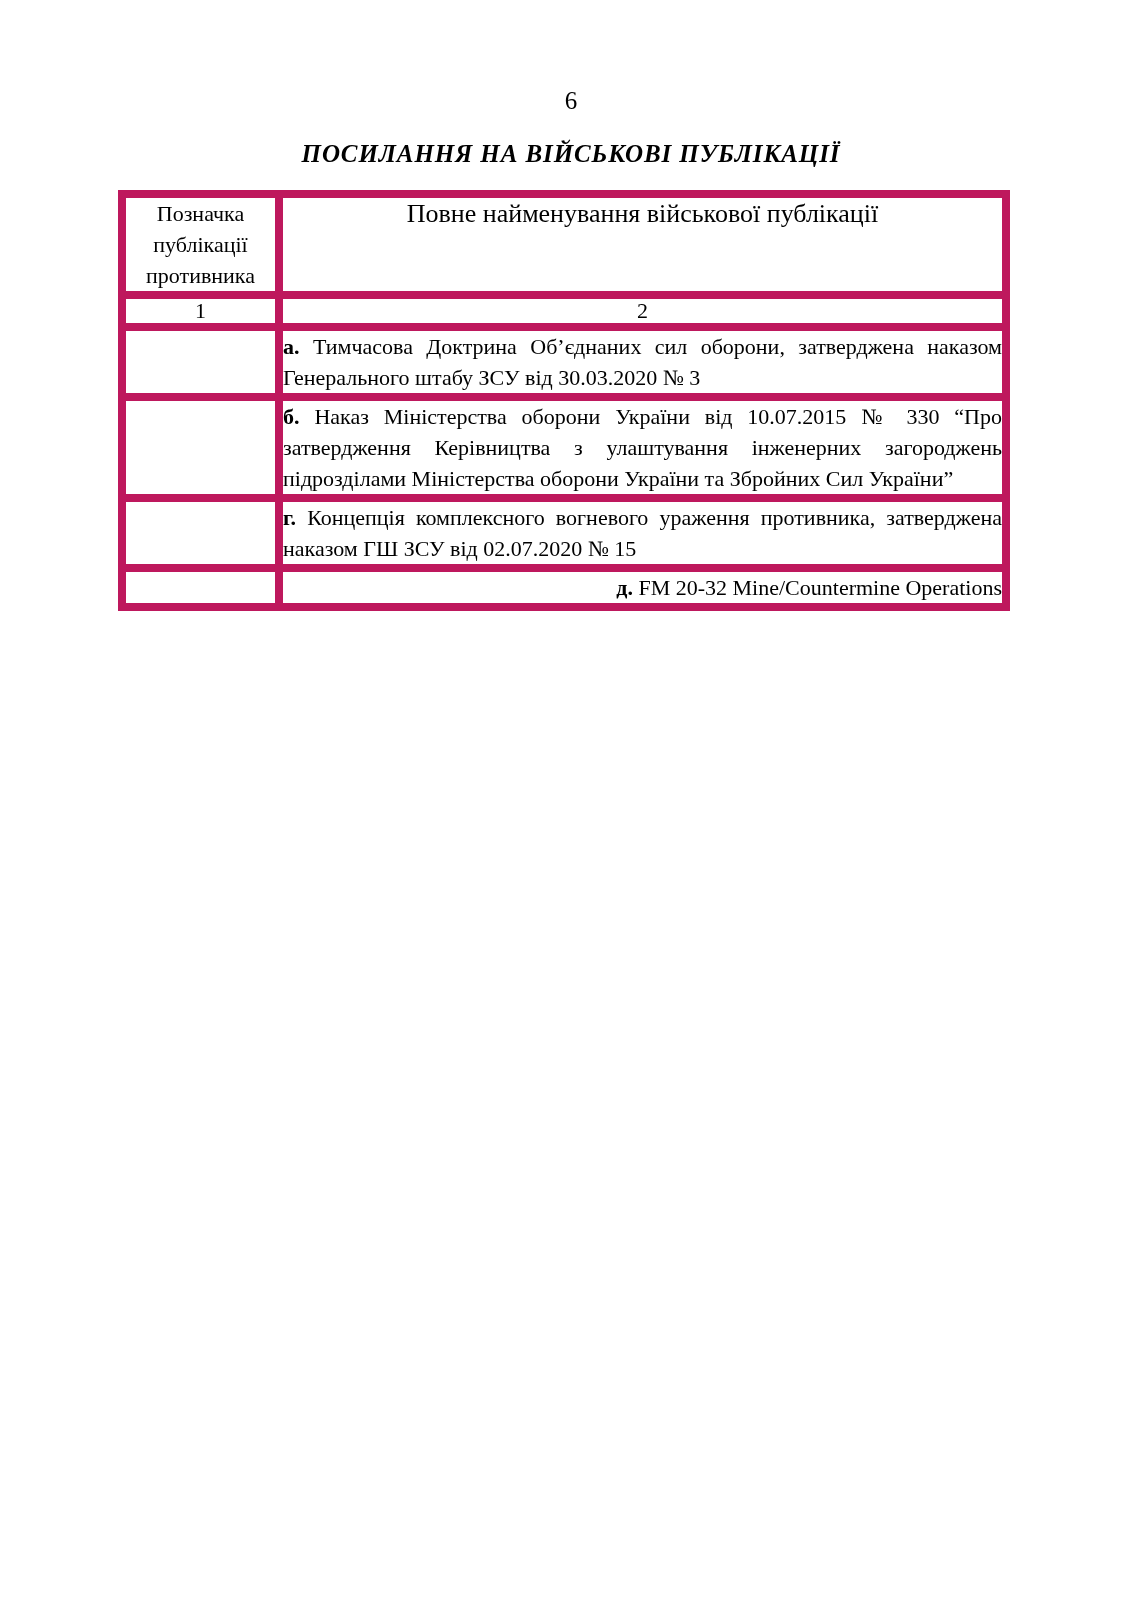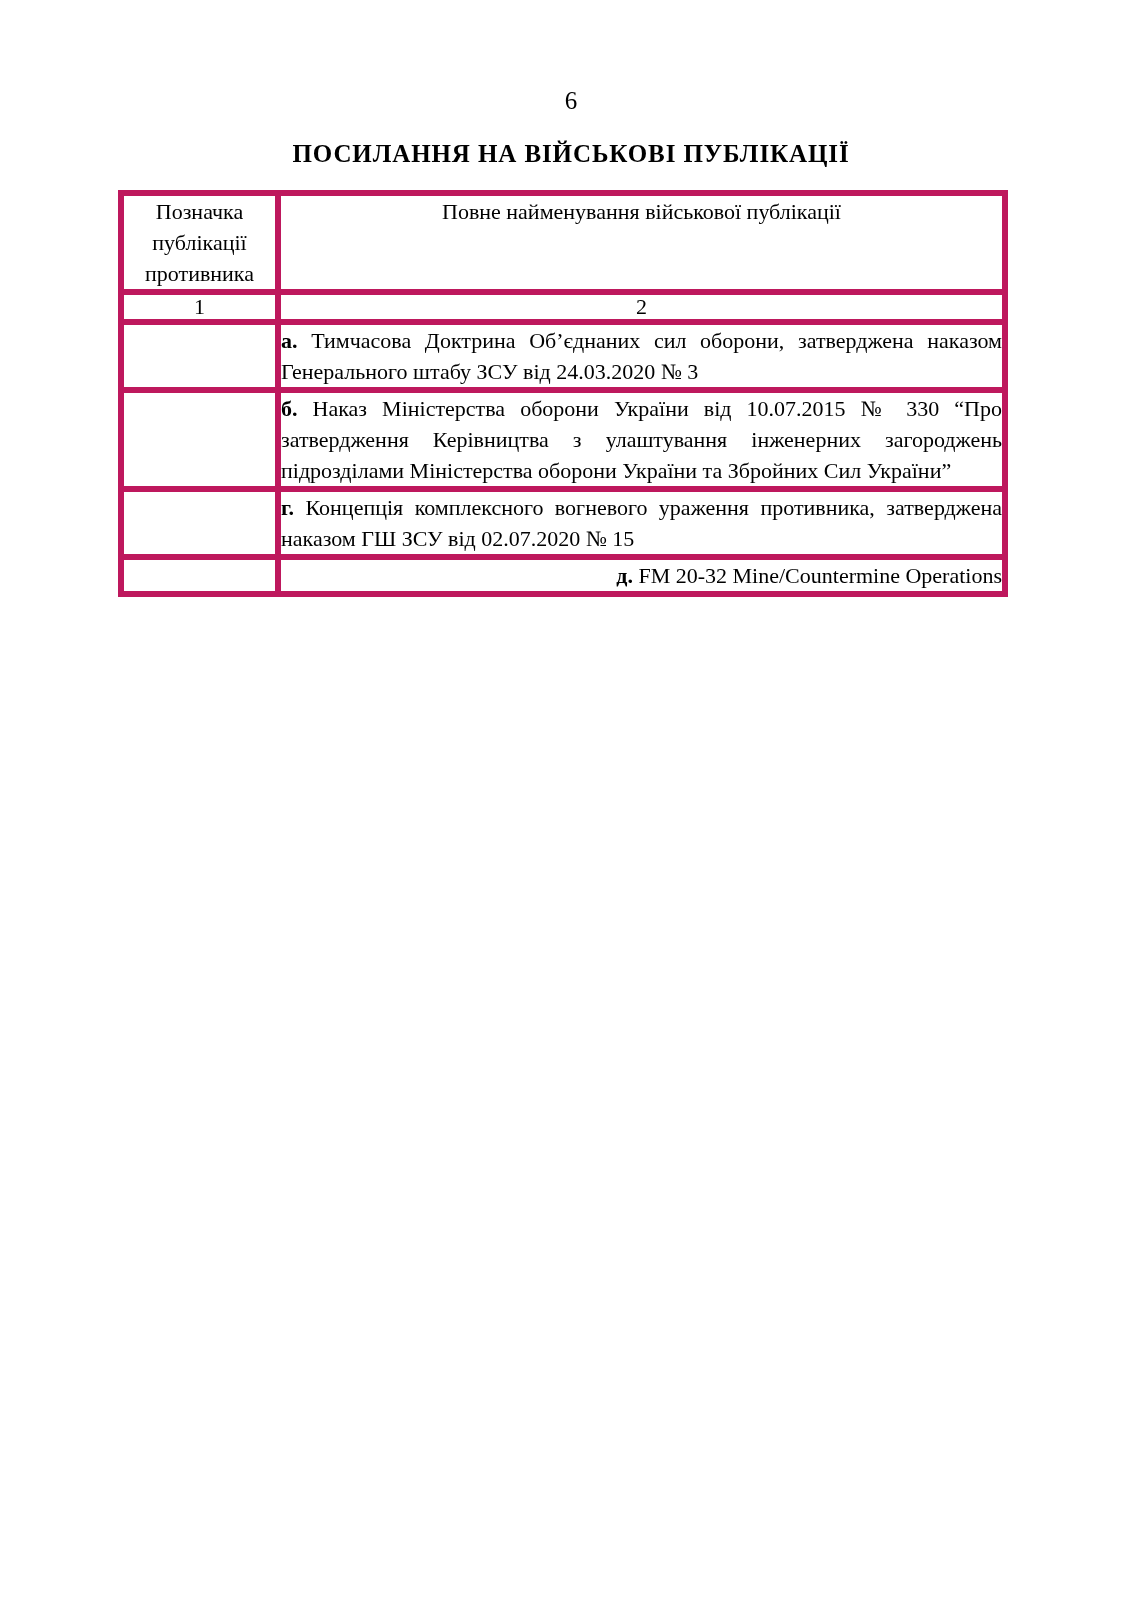--- a/index.html
+++ b/index.html
@@ -38,54 +38,55 @@
   .doc-title {
     position: absolute;
     top: 139px;
     left: 0;
     width: 1142px;
     text-align: center;
     font-size: 25px;
     font-weight: bold;
     letter-spacing: 0.9px;
     line-height: 30px;
+    font-style: italic;
   }
 
   
   .pub-table {
     position: absolute;
     left: 118px;
     top: 190px;
     width: 884px;
     border-collapse: collapse;
     table-layout: fixed;
   }
   .pub-table td,
   .pub-table th {
-    border: 6px solid #be185d;
+    border: 8px solid #be185d;
     padding: 0;
     vertical-align: top;
     font-weight: normal;
   }
 
   col.c-mark { width: 157px; }
   col.c-name { width: 727px; }
 
   
   .hdr-mark {
     text-align: center;
     vertical-align: middle;
     font-size: 22px;
     line-height: 31px;
     padding: 6px 8px 8px 8px;
   }
   .hdr-name {
     text-align: center;
     vertical-align: middle;
-    font-size: 22px;
+    font-size: 26px;
     line-height: 31px;
     padding: 6px 10px 8px 10px;
   }
 
   
   .num-cell {
     text-align: center;
     vertical-align: middle;
     font-size: 22px;
     line-height: 24px;
@@ -138,21 +139,21 @@
 
       <tr>
         <td class="num-cell">1</td>
         <td class="num-cell">2</td>
       </tr>
 
       <tr>
         <td class="mark-cell"></td>
         <td class="name-cell">
           <span class="marker">а. </span>
-          <span>Тимчасова Доктрина Об’єднаних сил оборони, затверджена наказом Генерального штабу ЗСУ від 24.03.2020 № 3</span>
+          <span>Тимчасова Доктрина Об’єднаних сил оборони, затверджена наказом Генерального штабу ЗСУ від 30.03.2020 № 3</span>
         </td>
       </tr>
 
       <tr>
         <td class="mark-cell"></td>
         <td class="name-cell">
           <span class="marker">б. </span>
           <span>Наказ Міністерства оборони України від 10.07.2015 № 330 “Про затвердження Керівництва з улаштування інженерних загороджень підрозділами Міністерства оборони України та Збройних Сил України”</span>
         </td>
       </tr>

